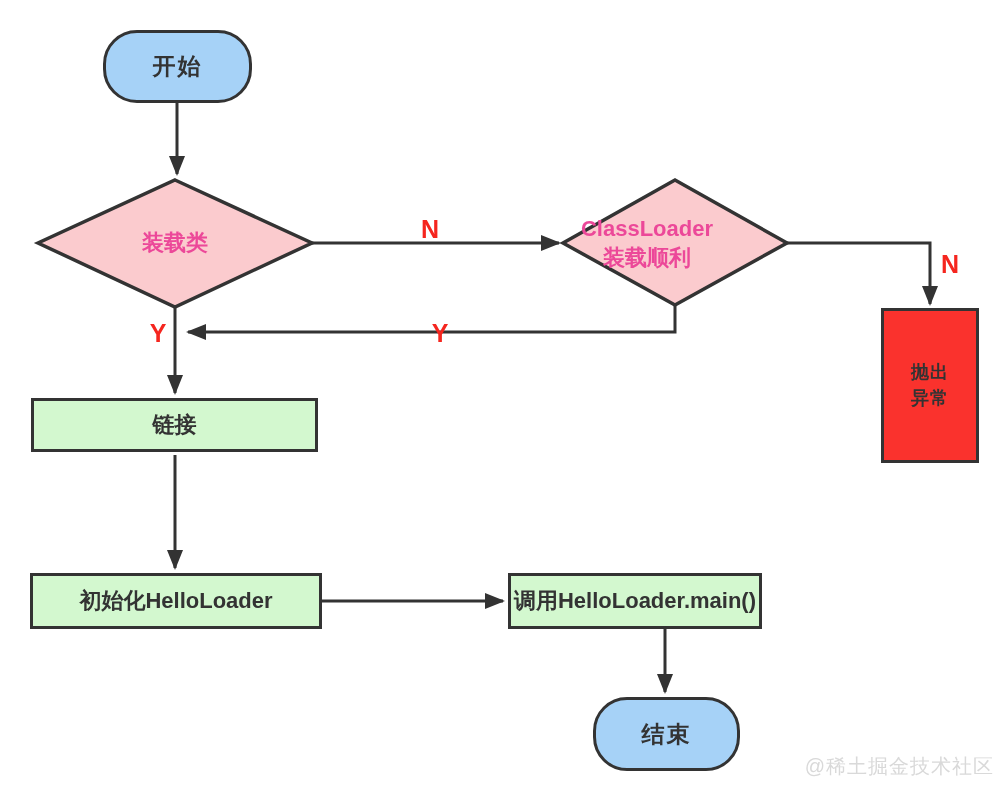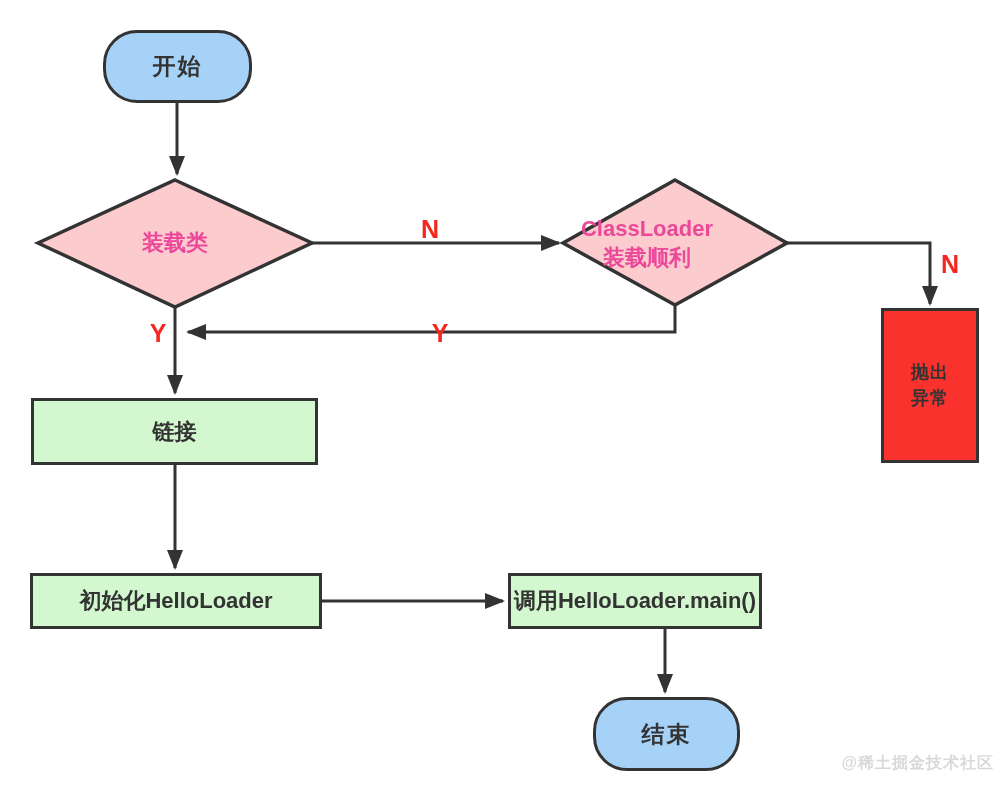--- a/index.html
+++ b/index.html
@@ -64,22 +64,22 @@
     color: #f5261f;
     font-weight: bold;
     font-size: 25px;
   }
   .watermark {
     position: absolute;
     right: 13px;
     top: 753px;
     z-index: 2;
     color: #d9d9d9;
-    font-size: 16px;
-    font-weight: bold;
+    font-size: 20px;
+    font-weight: normal;
     letter-spacing: 1px;
   }
 </style>
 </head>
 <body>
 
 <div class="canvas">
 
   <svg class="layer" width="1007" height="798" viewBox="0 0 1007 798">
     <defs>
@@ -112,21 +112,21 @@
   <div class="diamond-label" style="left:537px; top:206px; width:220px; height:74px;">
     <span>ClassLoader</span>
     <span>装载顺利</span>
   </div>
 
   <div class="node exception" style="left:881px; top:308px; width:98px; height:155px;">
     <span>抛出</span>
     <span>异常</span>
   </div>
 
-  <div class="node process" style="left:31px; top:398px; width:287px; height:67px;">
+  <div class="node process" style="left:31px; top:398px; width:287px; height:54px;">
     <span>链接</span>
   </div>
 
   <div class="node process" style="left:30px; top:573px; width:292px; height:56px;">
     <span>初始化HelloLoader</span>
   </div>
 
   <div class="node process" style="left:508px; top:573px; width:254px; height:56px;">
     <span>调用HelloLoader.main()</span>
   </div>

